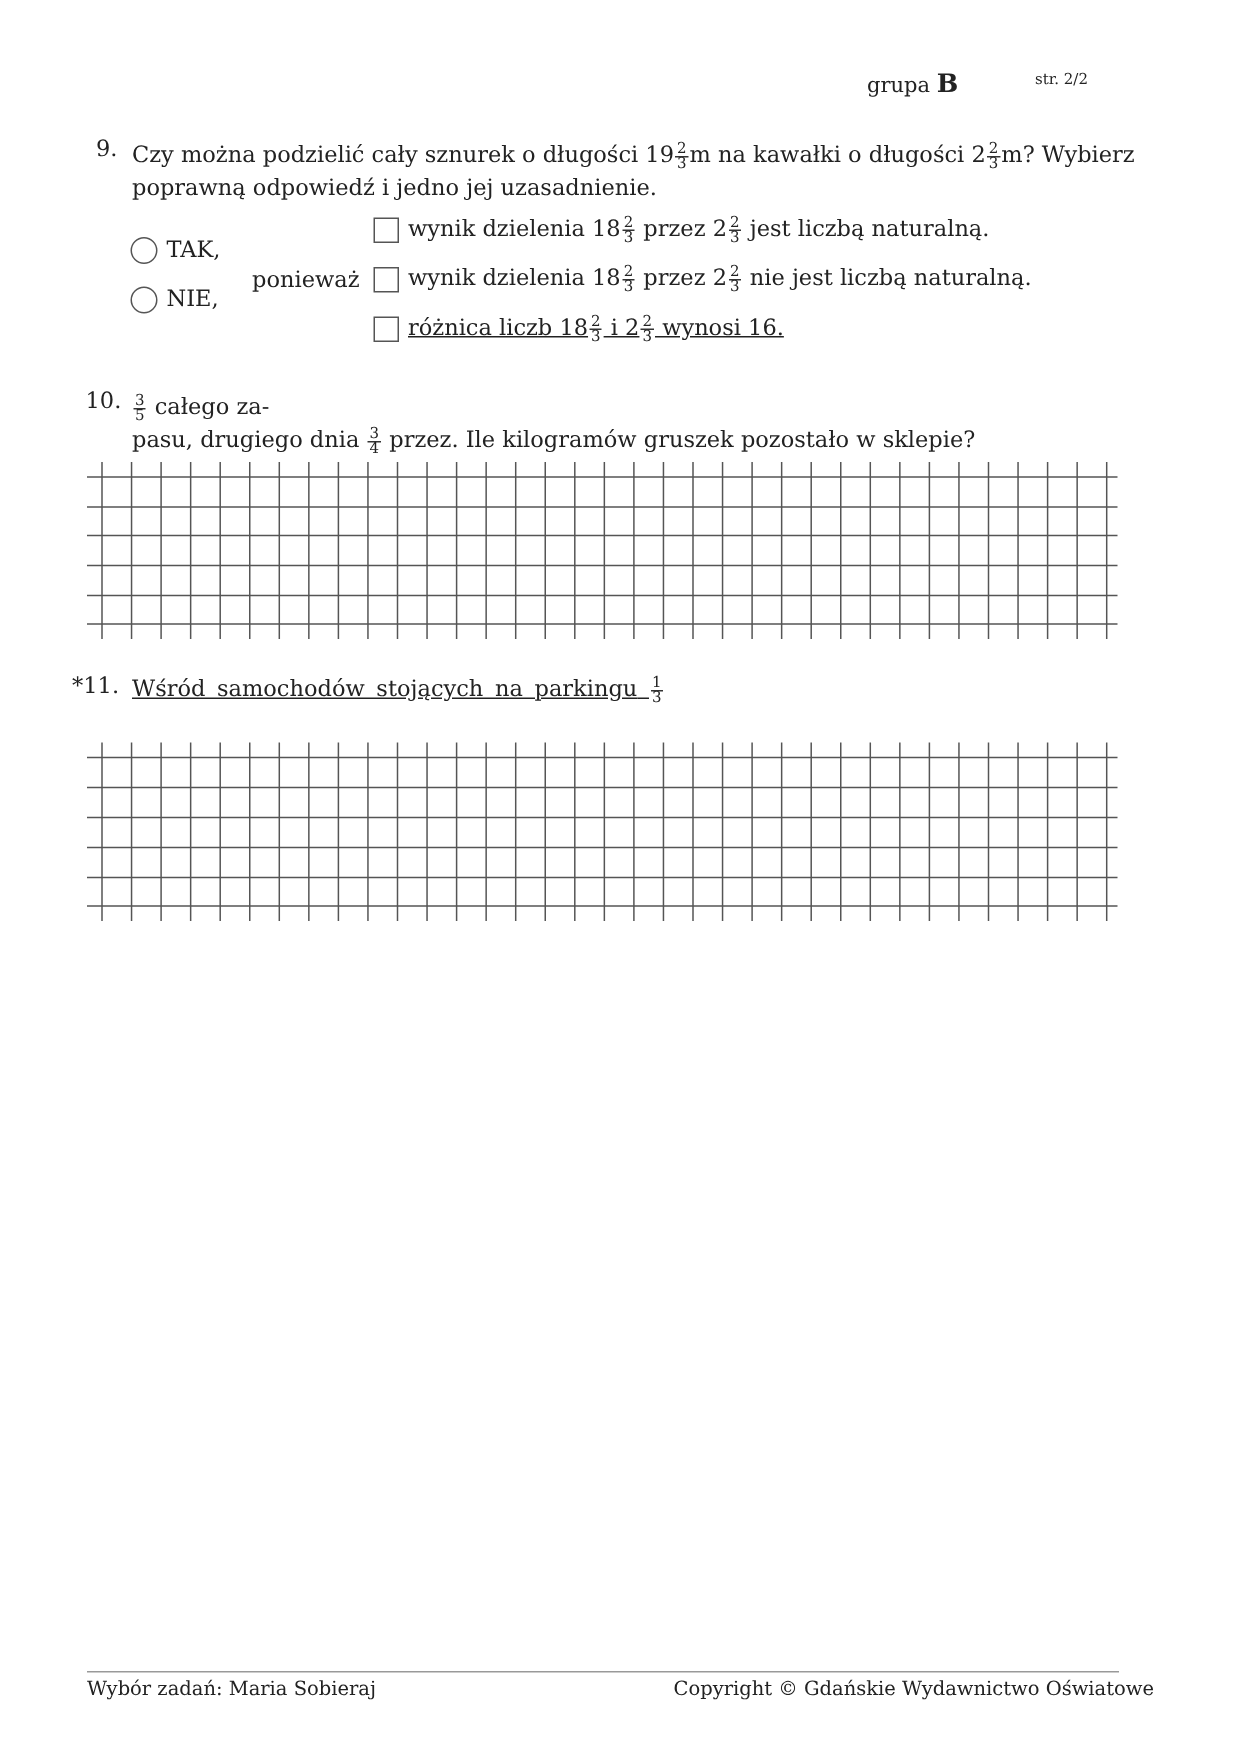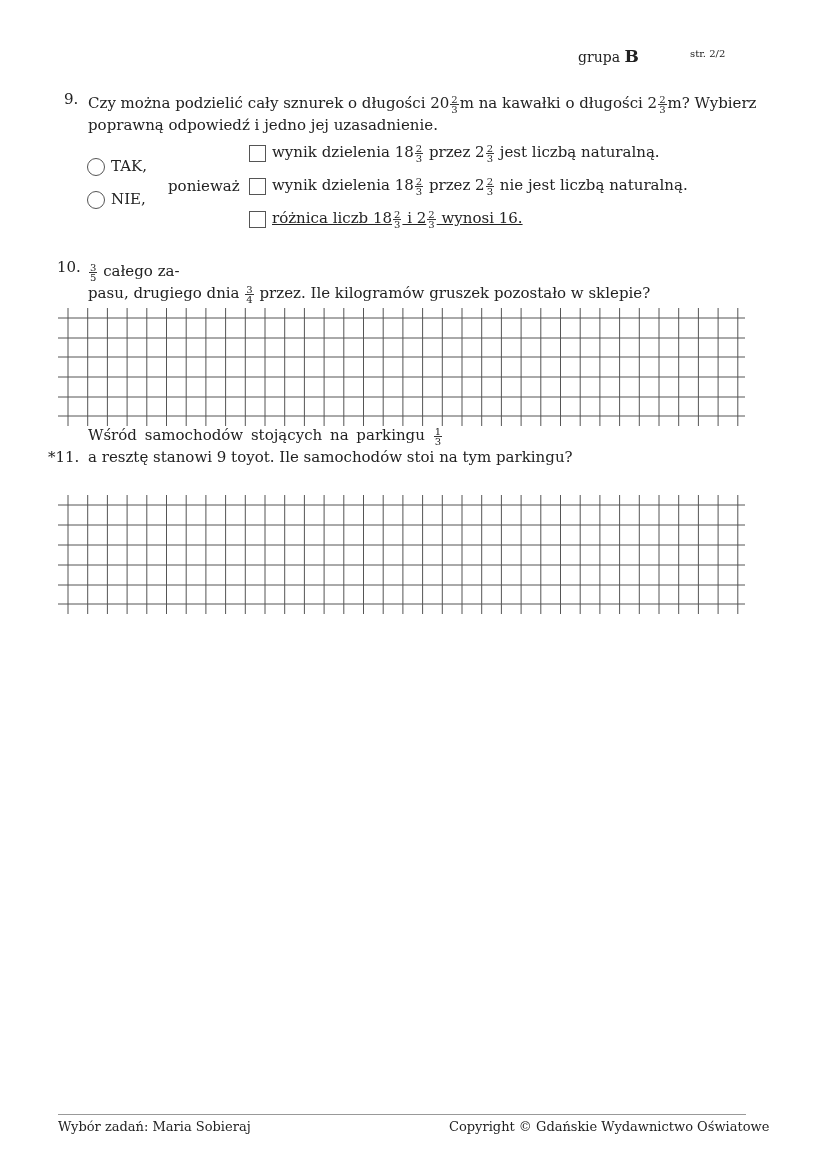--- a/index.html
+++ b/index.html
@@ -26,21 +26,21 @@
 
 <div class="abs header-group">
   <span>grupa</span>
   <b>B</b>
 </div>
 <div class="abs header-page">str. 2/2</div>
 
 <div class="abs qnum" style="left:64px; top:90px;">9.</div>
 <div class="abs q" style="left:88px; top:92px; width:660px;">
   <div style="white-space:nowrap;">
-    <span>Czy można podzielić cały sznurek o długości 20</span><span class="frac"><span class="num">2</span><span>3</span></span><span>m na kawałki o długości 2</span><span class="frac"><span class="num">2</span><span>3</span></span><span>m? Wybierz</span>
+    <span>Czy można podzielić cały sznurek o długości 19</span><span class="frac"><span class="num">2</span><span>3</span></span><span>m na kawałki o długości 2</span><span class="frac"><span class="num">2</span><span>3</span></span><span>m? Wybierz</span>
   </div>
   <div>poprawną odpowiedź i jedno jej uzasadnienie.</div>
 </div>
 
 <div class="abs opt" style="left:87px; top:157px;">
   <span class="radio"></span><span>TAK,</span>
 </div>
 <div class="abs opt" style="left:87px; top:190px;">
   <span class="radio"></span><span>NIE,</span>
 </div>
@@ -149,20 +149,19 @@
       <line x1="639.3000000000001" x2="639.3000000000001" y1="495" y2="614"></line>
       <line x1="659.0000000000001" x2="659.0000000000001" y1="495" y2="614"></line>
       <line x1="678.7000000000002" x2="678.7000000000002" y1="495" y2="614"></line>
       <line x1="698.4000000000002" x2="698.4000000000002" y1="495" y2="614"></line>
       <line x1="718.1000000000003" x2="718.1000000000003" y1="495" y2="614"></line>
       <line x1="737.8000000000003" x2="737.8000000000003" y1="495" y2="614"></line>
     </g>
 </svg>
 
 <div class="abs qnum" style="left:48px; top:448px;">*11.</div>
-<div class="abs q" style="left:88px; top:424px; width:660px;">
+<div class="abs q" style="left:88px; top:448px; width:660px;text-decoration:underline;">
   <div style="white-space:nowrap; word-spacing:3px;"><span>Wśród samochodów stojących na parkingu</span> <span class="frac"><span class="num">1</span><span>3</span></span> </div>
-  <div>a resztę stanowi 9 toyot. Ile samochodów stoi na tym parkingu?</div>
 </div>
 
 <div class="abs footer-line"></div>
 <div class="abs footer-left">Wybór zadań: Maria Sobieraj</div>
 <div class="abs footer-right">Copyright © Gdańskie Wydawnictwo Oświatowe</div>
 
 </body></html>

